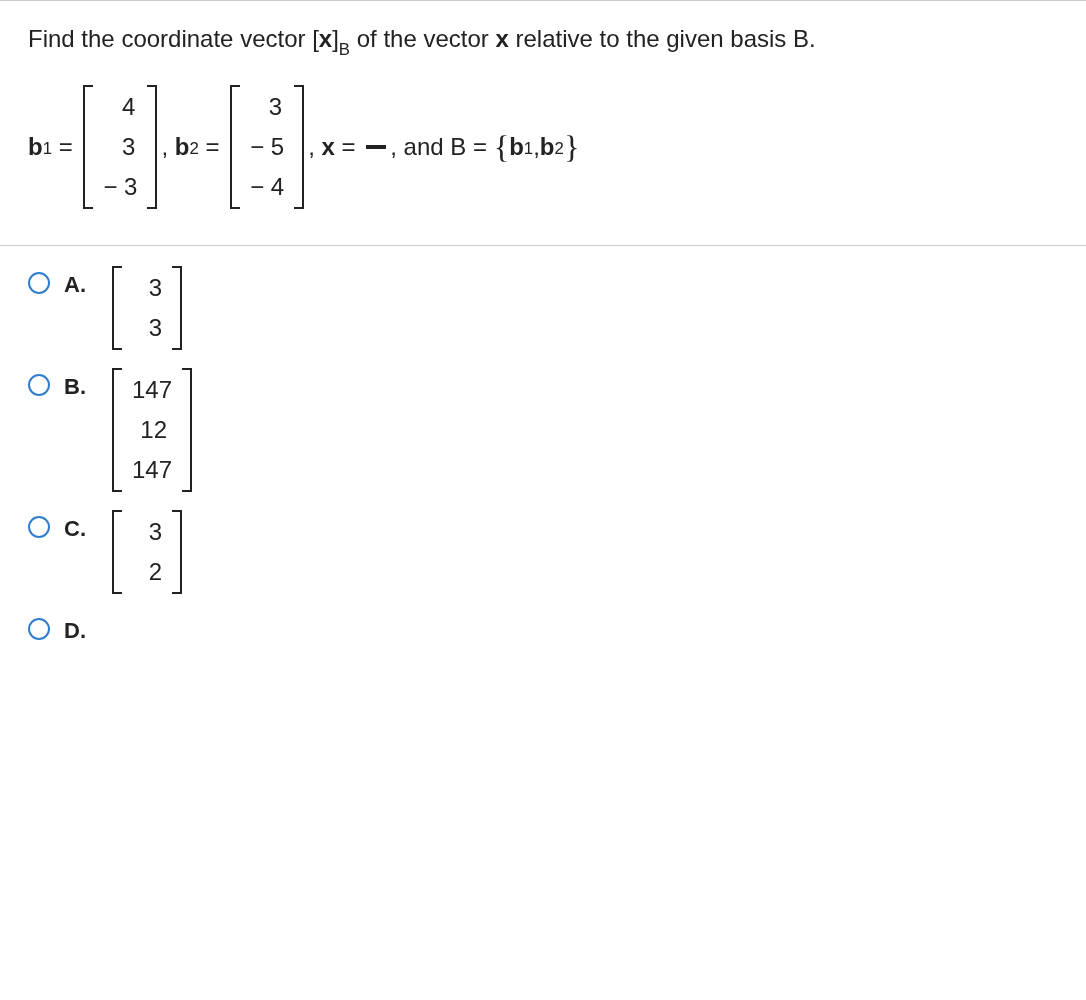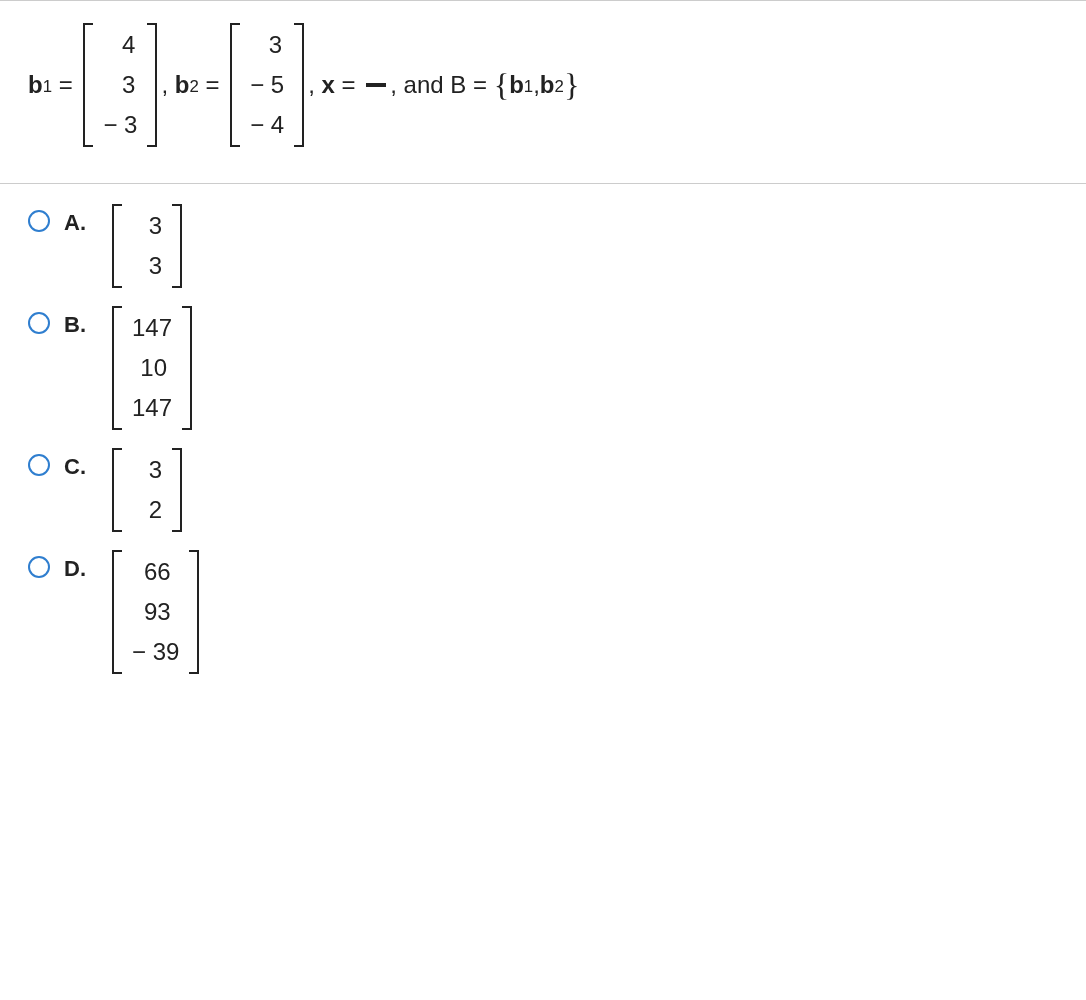--- a/index.html
+++ b/index.html
@@ -78,20 +78,23 @@
       margin-top: 6px;
     }
     .opt-body { display: flex; align-items: flex-start; }
   </style>
 </head>
 <body>
 
 <div class="divider"></div>
 
 <div class="content">
+  <div class="question">
+    <span>Find the coordinate vector [</span><span class="boldv">x</span><span>]</span><span class="subB">B</span><span> of the vector </span><span class="boldv">x</span><span> relative to the given basis B.</span>
+  </div>
 
   <div class="equation-row">
     <span class="boldv">b</span>
       <span class="sub">1</span>
     <span class="txt"> = </span>
     <span class="bracket-matrix">
       <span class="bracket left"></span>
       <span class="col">
         <span class="cell">4</span>
         <span class="cell">3</span>
@@ -153,21 +156,21 @@
   </div>
 
   <div class="option">
     <div class="radio"></div>
     <div class="opt-label">B.</div>
     <div class="opt-body">
       <span class="bracket-matrix">
         <span class="bracket left"></span>
         <span class="col">
           <span class="cell">147</span>
-          <span class="cell">10</span>
+          <span class="cell">12</span>
           <span class="cell">147</span>
         </span>
         <span class="bracket right"></span>
       </span>
     </div>
   </div>
 
   <div class="option">
     <div class="radio"></div>
     <div class="opt-label">C.</div>
@@ -179,26 +182,15 @@
           <span class="cell">2</span>
         </span>
         <span class="bracket right"></span>
       </span>
     </div>
   </div>
 
   <div class="option">
     <div class="radio"></div>
     <div class="opt-label">D.</div>
-    <div class="opt-body">
-      <span class="bracket-matrix">
-        <span class="bracket left"></span>
-        <span class="col">
-          <span class="cell">66</span>
-          <span class="cell">93</span>
-          <span class="cell">− 39</span>
-        </span>
-        <span class="bracket right"></span>
-      </span>
-    </div>
   </div>
 
 </div>
 
 </body></html>

